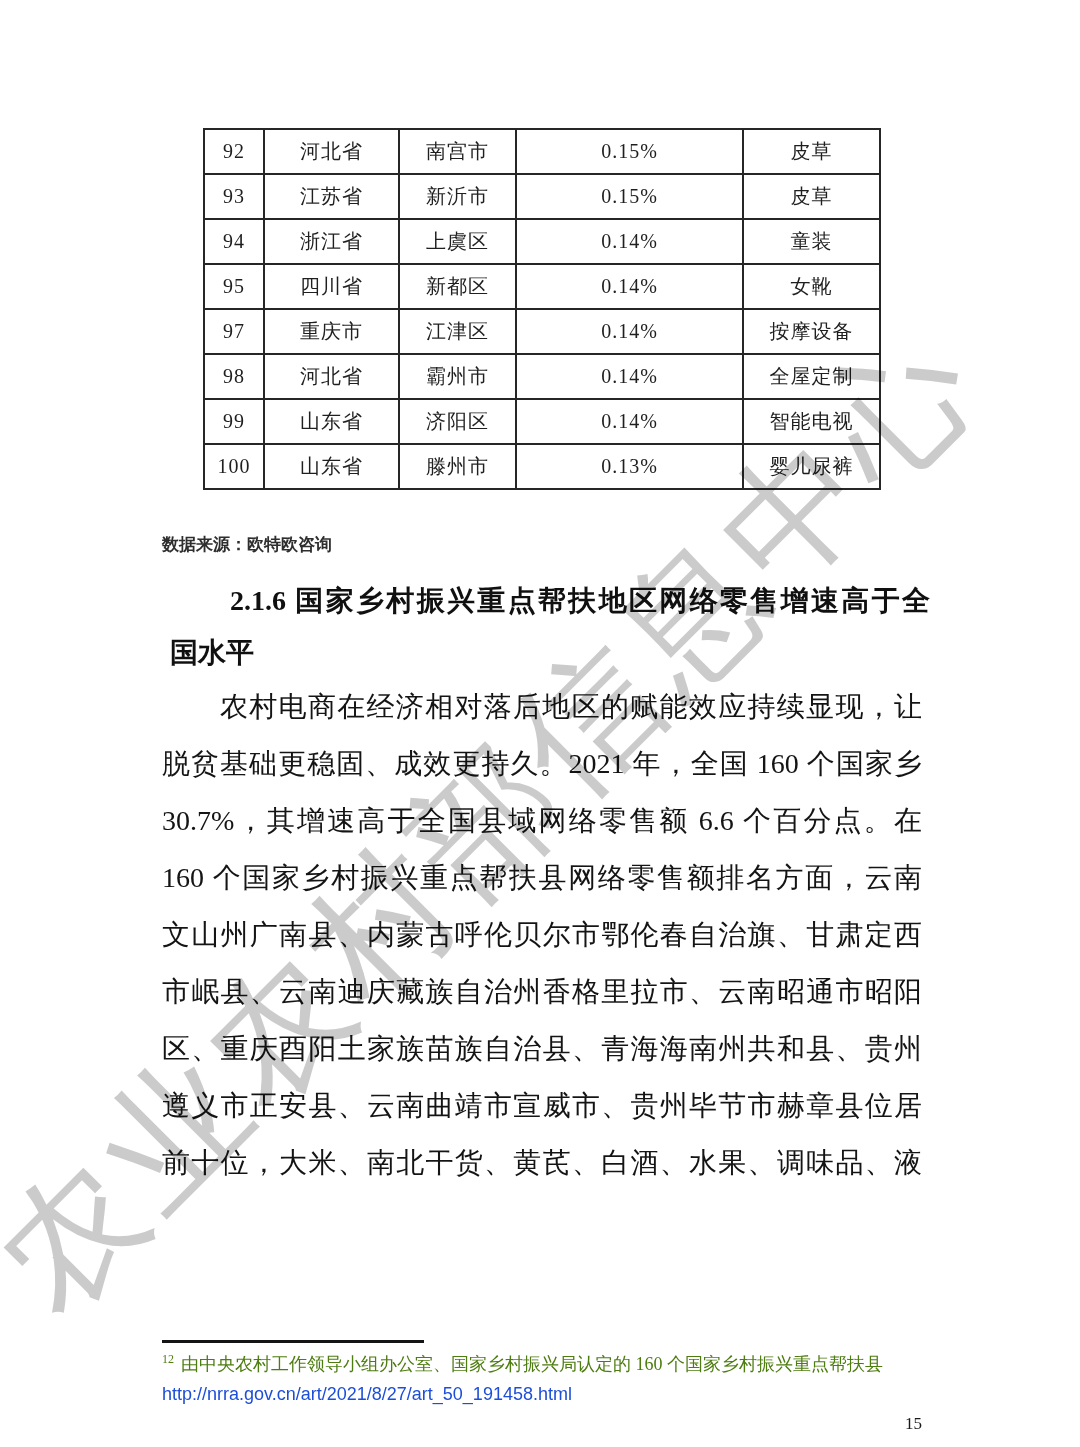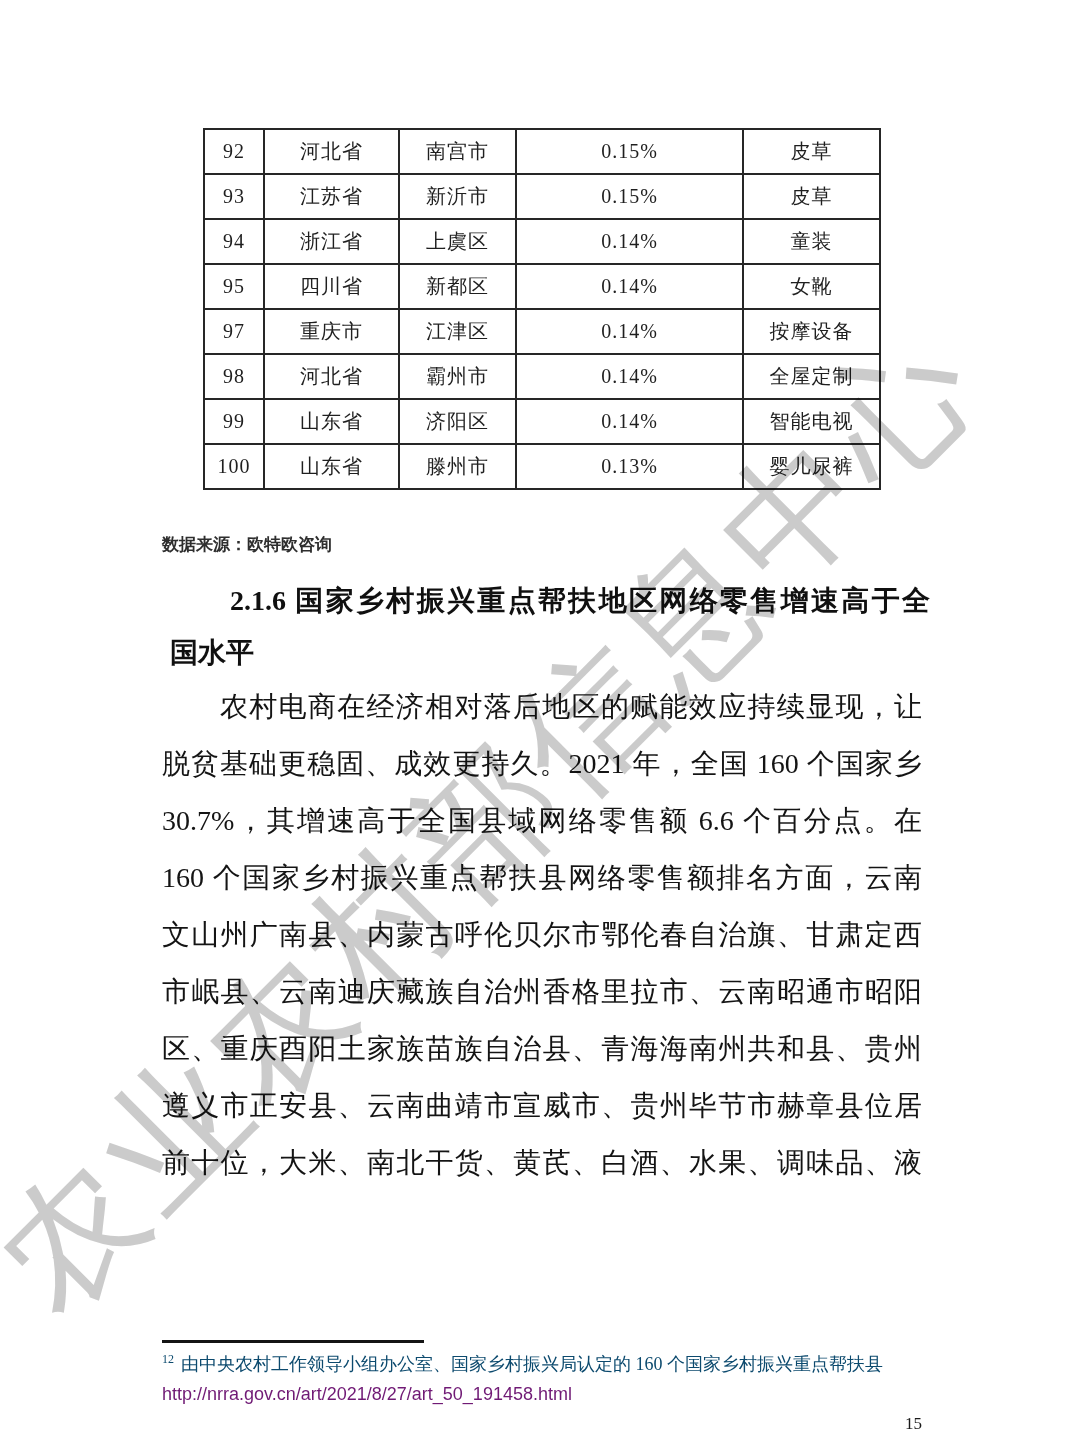--- a/index.html
+++ b/index.html
@@ -117,38 +117,38 @@
     height: 3px;
     background: #141414;
     z-index: 1;
   }
   .footnote-line {
     position: absolute;
     left: 162px;
     top: 1352px;
     width: 768px;
     font-size: 18px;
-    color: #0c4a6e;
+    color: #4d7c0f;
     white-space: nowrap;
     overflow: hidden;
     z-index: 1;
   }
   .footnote-line sup {
     font-size: 12px;
     vertical-align: super;
     margin-right: 7px;
     line-height: 0;
   }
   .footnote-url {
     position: absolute;
     left: 162px;
     top: 1384px;
     font-size: 18px;
     font-family: "Liberation Sans", "DejaVu Sans", sans-serif;
-    color: #701a75;
+    color: #1d4ed8;
     z-index: 1;
     white-space: nowrap;
   }
   .page-number {
     position: absolute;
     left: 162px;
     top: 1414px;
     width: 760px;
     text-align: right;
     font-size: 17px;

